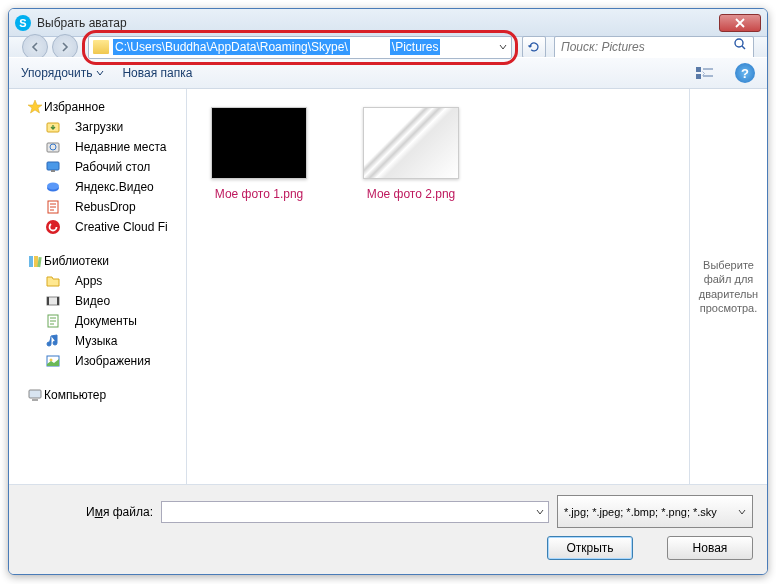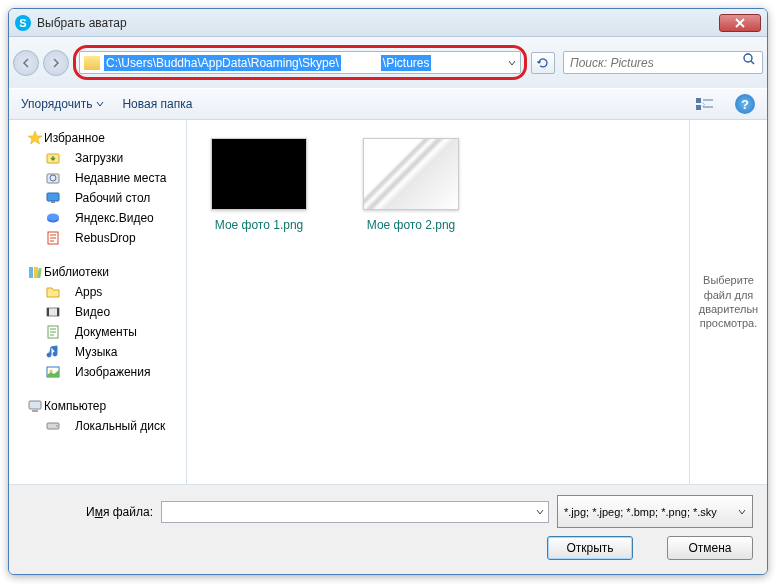--- a/index.html
+++ b/index.html
@@ -6,21 +6,21 @@
 body { background: #fff; width: 776px; height: 584px; overflow: hidden; position: relative; }
 
 .window { width: 760px; height: 567px; margin: 8px; border: 1px solid #4a7cb8; border-radius: 6px; overflow: hidden; background: #fff; box-shadow: 0 2px 8px rgba(0,0,0,0.3); display: flex; flex-direction: column; }
 
 .titlebar { height: 28px; background: linear-gradient(#e8f0f8, #d8e4f0); display: flex; align-items: center; padding: 0 6px; border-bottom: 1px solid #b8c8dc; }
 .skype-icon { width: 16px; height: 16px; background: #00aff0; border-radius: 50%; margin-right: 6px; display: flex; align-items: center; justify-content: center; color: #fff; font-size: 11px; font-weight: bold; }
 .title-text { font-size: 12px; color: #2a2a2a; flex: 1; }
 .close-btn { width: 42px; height: 18px; background: linear-gradient(#e09090, #c84848); border: 1px solid #8a3030; border-radius: 3px; display: flex; align-items: center; justify-content: center; cursor: pointer; }
 .close-btn svg { width: 10px; height: 10px; }
 
-.navbar { height: 51px; background: linear-gradient(#f4f8fc, #e6edf5); display: flex; align-items: center; padding: 0 4px; gap: 4px; }
+.navbar { height: 20px; background: linear-gradient(#f4f8fc, #e6edf5); display: flex; align-items: center; padding: 0 13px; gap: 4px; }
 .nav-btn { width: 26px; height: 26px; border-radius: 50%; background: radial-gradient(#e0e8f0, #c8d4e4); border: 1px solid #a8b8cc; display: flex; align-items: center; justify-content: center; cursor: pointer; }
 .nav-btn svg { width: 12px; height: 12px; }
 
 .address-wrap { flex: 1; position: relative; margin: 0 6px; }
 .address-highlight { position: absolute; top: -6px; left: -6px; right: -6px; bottom: -6px; border: 3px solid #d82028; border-radius: 14px; pointer-events: none; }
 .address-bar { height: 23px; background: #fff; border: 1px solid #a8b8cc; border-radius: 2px; display: flex; align-items: center; padding: 0 4px; font-size: 12px; }
 .folder-icon-sm { width: 16px; height: 14px; background: linear-gradient(#ffe890, #f0c850); border-radius: 1px; margin-right: 4px; flex-shrink: 0; }
 .address-text { background: #3399ff; color: #fff; padding: 1px 2px; }
 .address-text2 { background: #3399ff; color: #fff; padding: 1px 2px; margin-left: 40px; }
 .dropdown-arrow { margin-left: auto; cursor: pointer; }
@@ -44,21 +44,21 @@
 .nav-header { display: flex; align-items: center; padding: 2px 8px 2px 18px; gap: 1px; cursor: pointer; }
 .nav-header.fav .ico { width: 16px; height: 16px; }
 .nav-item { display: flex; align-items: center; padding: 2px 8px 2px 36px; gap: 14px; cursor: pointer; white-space: nowrap; }
 .ico { width: 16px; height: 16px; flex-shrink: 0; display: inline-flex; align-items: center; justify-content: center; }
 
 .content { flex: 1; display: flex; overflow: hidden; }
 .file-area { flex: 1; padding: 18px 12px; display: flex; gap: 32px; align-items: flex-start; }
 .file-item { width: 120px; text-align: center; cursor: pointer; }
 .thumb { width: 96px; height: 72px; margin: 0 auto 8px; border: 1px solid #ccc; background: #000; box-shadow: 0 1px 3px rgba(0,0,0,0.2); position: relative; overflow: hidden; }
 .thumb2 { background: linear-gradient(135deg, #fff 0%, #fff 35%, #d0d0d0 38%, #fff 42%, #d0d0d0 46%, #fff 50%, #e8e8e8 55%, #fff 100%); }
-.file-name { font-size: 12px; color: #0f766e; }
+.file-name { font-size: 12px; color: #be185d; }
 
 .preview-pane { width: 78px; border-left: 1px solid #d8e0ea; display: flex; align-items: center; justify-content: center; padding: 8px; }
 .preview-text { font-size: 11px; color: #666; text-align: center; line-height: 1.3; }
 
 .footer { background: #f0f0f0; border-top: 1px solid #d8e0ea; padding: 10px 14px 14px; }
 .row { display: flex; align-items: center; gap: 8px; margin-bottom: 8px; }
 .row:last-child { margin-bottom: 0; justify-content: flex-end; gap: 34px; }
 .label { font-size: 12px; text-align: right; width: 130px; }
 .label u { text-decoration: underline; }
 .combo { flex: 1; height: 22px; border: 1px solid #aab; background: #fff; display: flex; align-items: center; padding: 0 4px; font-size: 12px; }
@@ -193,20 +193,29 @@
           </div>
         <div class="nav-item">
             <span class="ico">
               <svg viewBox="0 0 16 16">
                 <rect x="3" y="2" width="10" height="12" fill="#fff" stroke="#d84828"></rect>
                 <path d="M5 5 h6 M5 8 h6 M5 11 h4" stroke="#d84828"></path>
               </svg>
             </span>
             <span>RebusDrop</span>
           </div>
+        <div class="nav-item">
+            <span class="ico">
+              <svg viewBox="0 0 16 16">
+                <circle cx="8" cy="8" r="7" fill="#da1f26"></circle>
+                <circle cx="8" cy="8" r="3.5" fill="none" stroke="#fff" stroke-width="1.8" stroke-dasharray="14 8"></circle>
+              </svg>
+            </span>
+            <span>Creative Cloud Fi</span>
+          </div>
       </div>
 
       <div class="nav-section">
         <div class="nav-header">
           <span class="ico">
               <svg viewBox="0 0 16 16">
                 <rect x="2" y="3" width="4" height="11" fill="#6ab8e8"></rect>
                 <rect x="7" y="3" width="4" height="11" fill="#f0c850"></rect>
                 <rect x="11" y="4" width="3" height="10" fill="#8ac878" transform="rotate(8 12 9)"></rect>
               </svg>
@@ -263,29 +272,20 @@
       <div class="nav-section">
         <div class="nav-header">
           <span class="ico">
               <svg viewBox="0 0 16 16">
                 <rect x="2" y="3" width="12" height="8" rx="1" fill="#d8e4f0" stroke="#888"></rect>
                 <rect x="5" y="12" width="6" height="2" fill="#aaa"></rect>
               </svg>
             </span>
           <span>Компьютер</span>
         </div>
-        <div class="nav-item">
-            <span class="ico">
-              <svg viewBox="0 0 16 16">
-                <rect x="2" y="5" width="12" height="6" rx="1" fill="#d8d8d8" stroke="#888"></rect>
-                <circle cx="12" cy="8" r="0.8" fill="#4a8"></circle>
-              </svg>
-            </span>
-            <span>Локальный диск</span>
-          </div>
       </div>
     </div>
 
     <div class="content">
       <div class="file-area">
         <div class="file-item">
           <div class="thumb"></div>
           <div class="file-name">Мое фото 1.png</div>
         </div>
         <div class="file-item">
@@ -310,17 +310,17 @@
       </div>
       <div class="filter-combo">
         <span>*.jpg; *.jpeg; *.bmp; *.png; *.sky</span>
         <span class="combo-arrow"><svg width="8" height="8" viewBox="0 0 8 8">
               <path d="M1 2 L4 6 L7 2" stroke="#444" fill="none"></path>
             </svg></span>
       </div>
     </div>
     <div class="row">
       <button class="btn primary">Открыть</button>
-      <button class="btn">Отмена</button>
+      <button class="btn">Новая</button>
     </div>
   </div>
 
 </div>
 
 </body></html>

